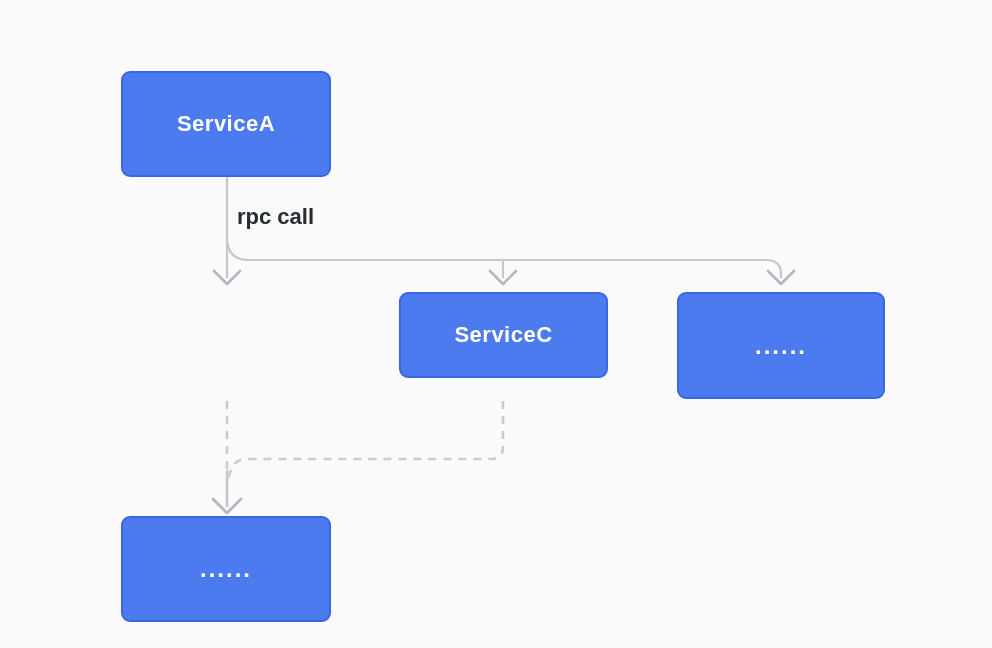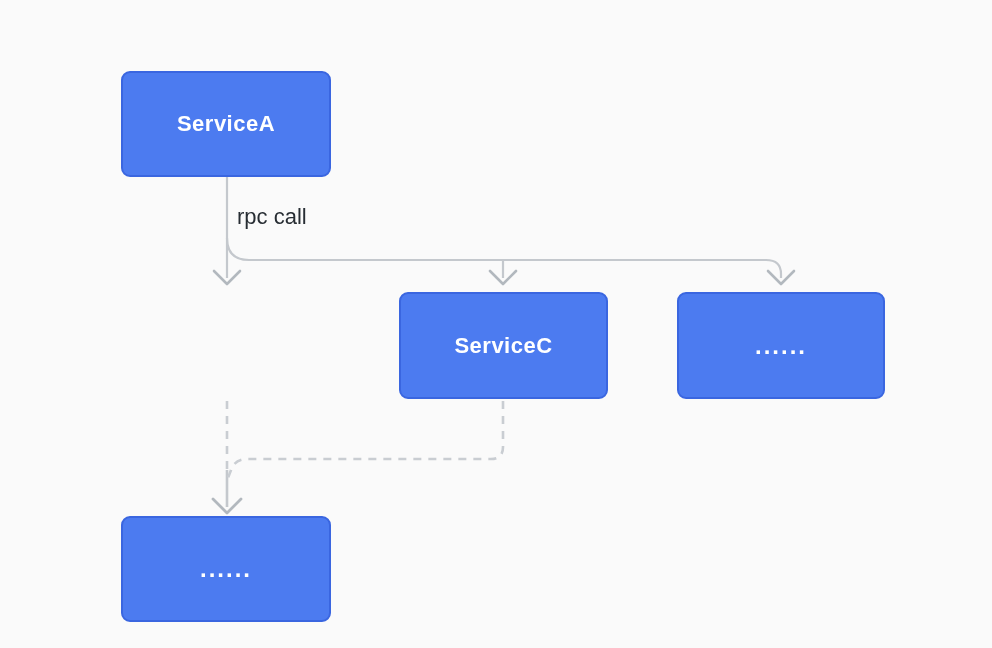--- a/index.html
+++ b/index.html
@@ -34,34 +34,34 @@
     display: flex;
     align-items: center;
     justify-content: center;
     color: #ffffff;
     font-size: 22px;
     font-weight: bold;
     letter-spacing: 0.5px;
   }
   .node-a  { left: 121px; top: 49px;  width: 210px; height: 106px; }
   .node-b  { left: 121px; top: 270px; width: 210px; height: 107px; }
-  .node-c  { left: 399px; top: 270px; width: 209px; height: 107px; }
+  .node-c  { left: 399px; top: 270px; width: 209px; height: 86px; }
   .node-m1 { left: 677px; top: 270px; width: 208px; height: 107px; }
   .node-m2 { left: 121px; top: 494px; width: 210px; height: 106px; }
   .dots-label {
     letter-spacing: 2px;
     font-size: 24px;
   }
   .edge-label {
     position: absolute;
     left: 237px;
     top: 182px;
     color: #272d33;
     font-size: 22px;
-    font-weight: normal;
+    font-weight: bold;
   }
 </style>
 </head>
 <body>
 
 <div class="canvas">
 
   <svg class="connectors" viewBox="0 0 992 648" xmlns="http://www.w3.org/2000/svg">
 
     <g>

